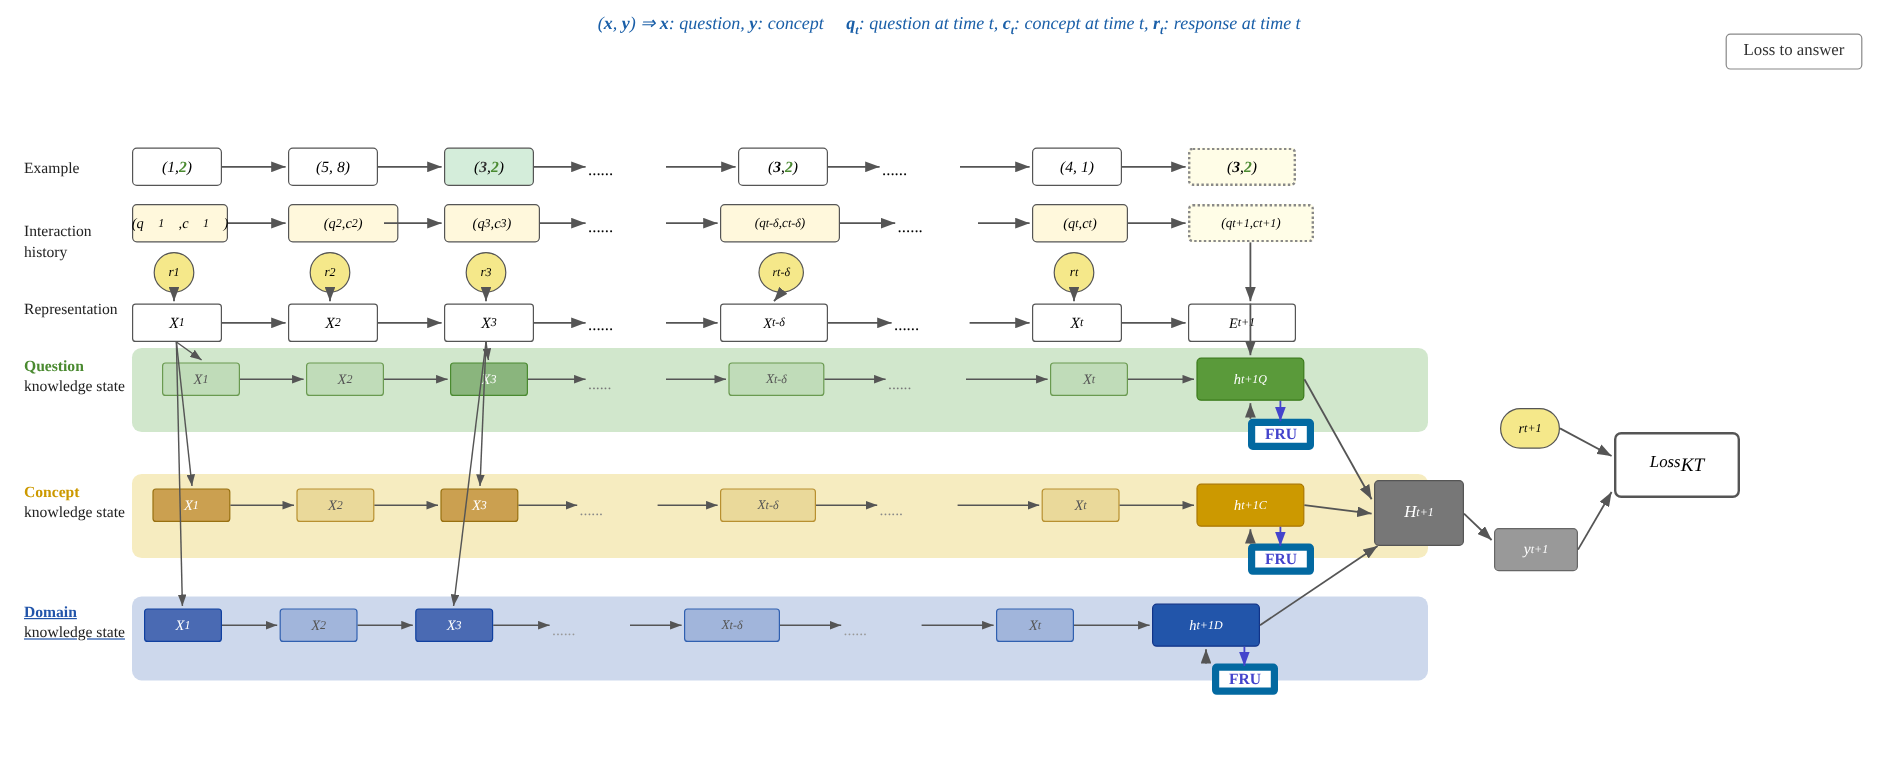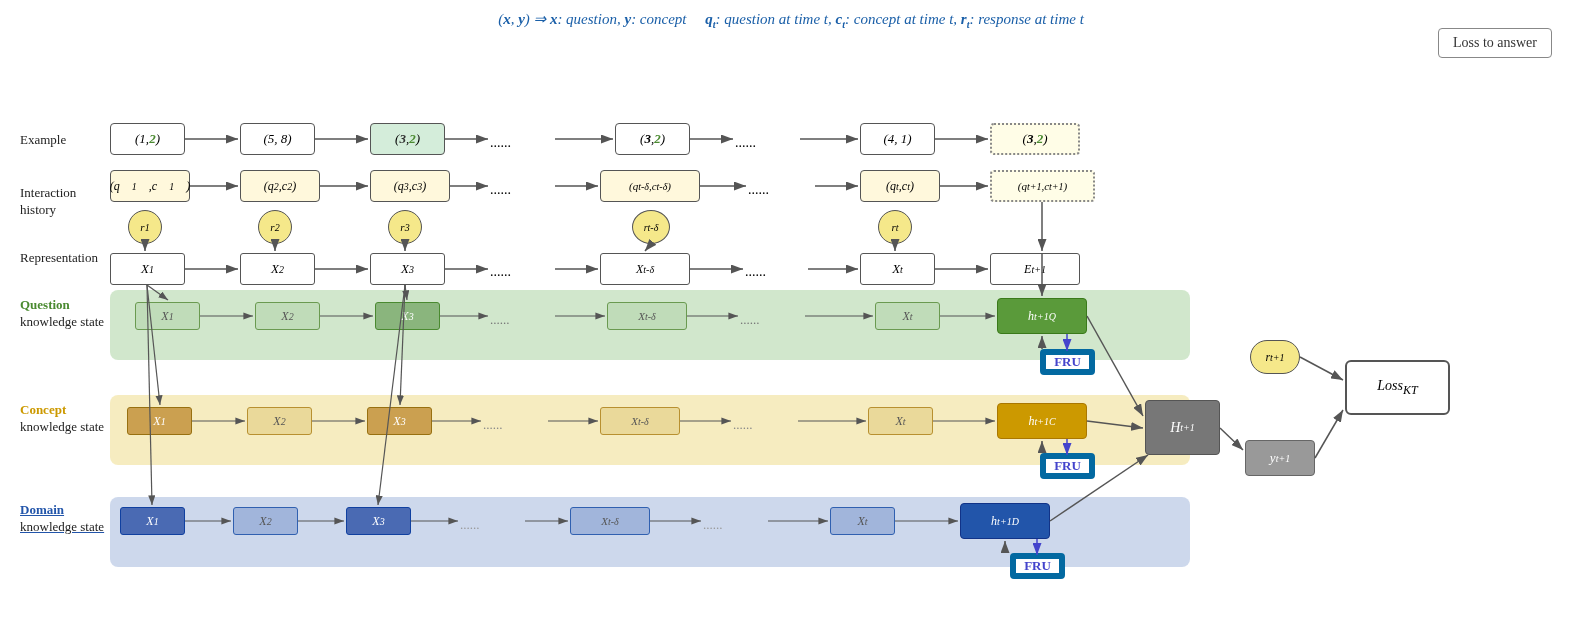--- a/index.html
+++ b/index.html
@@ -284,21 +284,21 @@
   </div>
 
   <div class="box ex-box-dotted" style="left:990px; top:123px; width:90px; height:32px;">
     (<b>3</b>, <b style="color:#4a8a30;">2</b>)
   </div>
 
   <div class="box ih-box" style="left:110px; top:170px; width:80px; height:32px; font-size:12px;gap:12px;">
     (q<sub>1</sub>,c<sub>1</sub>)
   </div>
 
-  <div class="box ih-box" style="left:240px; top:170px; width:80px; height:32px; font-size:12px;">
+  <div class="box ih-box" style="left:240px; top:170px; width:92px; height:32px; font-size:12px;">
     (q<sub>2</sub>,c<sub>2</sub>)
   </div>
 
   <div class="box ih-box" style="left:370px; top:170px; width:80px; height:32px; font-size:12px;">
     (q<sub>3</sub>,c<sub>3</sub>)
   </div>
 
   <div style="position:absolute; left:490px; top:182px; font-size:14px;">......</div>
 
   <div class="box ih-box" style="left:600px; top:170px; width:100px; height:32px; font-size:11px;">
@@ -459,21 +459,21 @@
 
   <div class="box y-box" style="left:1245px; top:440px; width:70px; height:36px; font-size:13px; font-style:italic;">
     y<sub>t+1</sub>
   </div>
 
   <div class="circle-node" style="left:1250px; top:340px; width:50px; height:34px; border-radius:20px; font-size:12px;">
     r<sub>t+1</sub>
   </div>
 
   <div class="box loss-box" style="left:1345px; top:360px; width:105px; height:55px; font-size:14px; font-style:italic;">
-    <span style="font-style:italic;"><i>Loss</i><sub style="font-size:12px;">KT</sub></span>
+    <span style="font-style:italic;"><i>Loss</i><sub style="font-size:16px;">KT</sub></span>
   </div>
 
   <svg class="arrows-svg">
     <defs>
       <marker id="arrowhead" markerWidth="8" markerHeight="6" refX="8" refY="3" orient="auto">
         <polygon points="0 0, 8 3, 0 6" fill="#555"></polygon>
       </marker>
       <marker id="arrowhead-blue" markerWidth="8" markerHeight="6" refX="8" refY="3" orient="auto">
         <polygon points="0 0, 8 3, 0 6" fill="#4444cc"></polygon>
       </marker>

